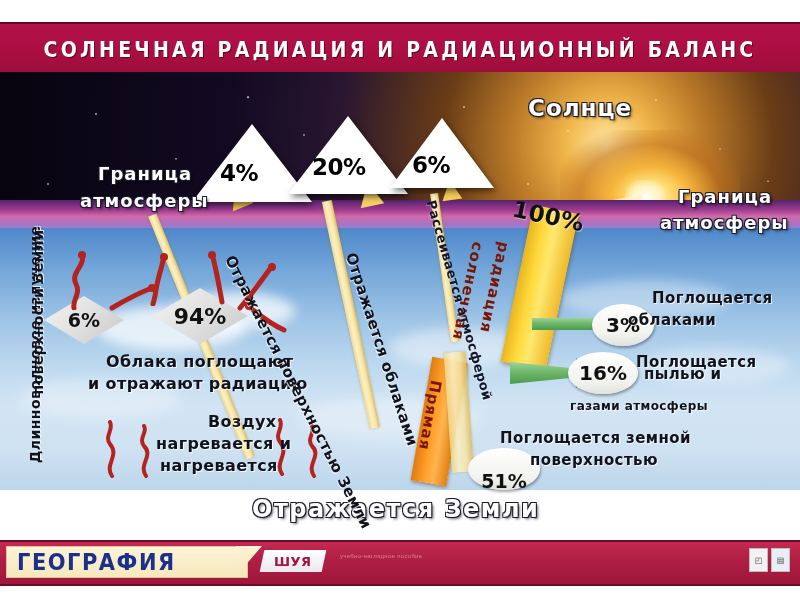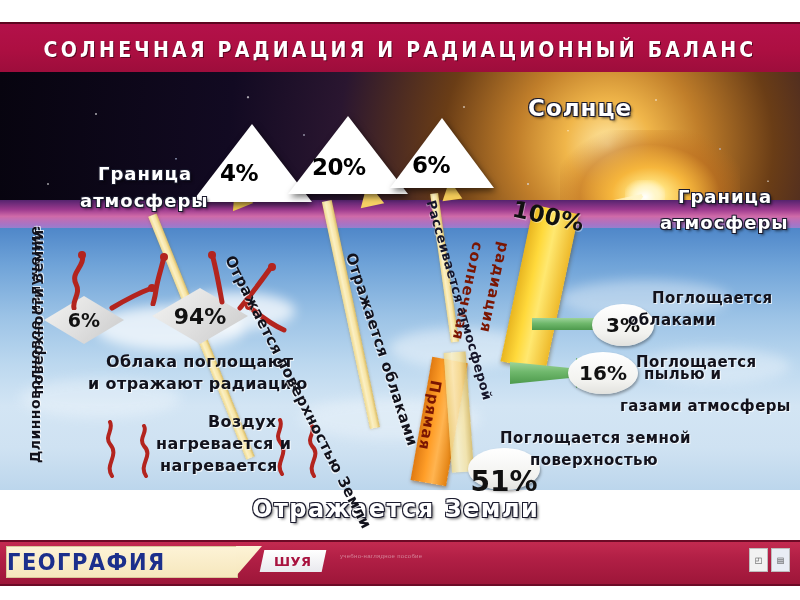--- a/index.html
+++ b/index.html
@@ -48,21 +48,21 @@
     background:linear-gradient(180deg,#4f87c9 0%,#6fa3d8 14%,#9cc3e6 34%,#bcd8ef 52%,#d3e5f4 68%,#cfe2f2 84%,#bcd6ec 100%);
     overflow:hidden;}
   .cloudpuff{position:absolute;border-radius:50%;background:rgba(255,255,255,.72);filter:blur(6px);}
 
   
   .banner{position:absolute;left:0;top:540px;width:800px;height:42px;
     background:linear-gradient(180deg,#c32a50 0%,#b11f45 40%,#9d1639 100%);
     border-top:2px solid #6d0a26;border-bottom:2px solid #6d0a26;}
   .geo-plate{position:absolute;left:6px;top:546px;width:230px;height:30px;
     background:linear-gradient(180deg,#fdf3d6 0%,#f6e7bd 100%);
-    border:1px solid #d9c79a;display:flex;align-items:center;}
+    border:1px solid #d9c79a;display:flex;align-items:center;padding-left:10px;}
   .geo-plate .gtxt{color:#1b2f8c;font-size:21px;font-weight:bold;letter-spacing:1.5px;
     font-family:"DejaVu Sans",sans-serif;transform:scaleY(1.08);}
   .plate-tail{position:absolute;left:236px;top:546px;width:26px;height:30px;
     background:linear-gradient(180deg,#fdf3d6 0%,#f6e7bd 100%);
     clip-path:polygon(0 0,100% 0,0 100%);}
   .logo-mark{position:absolute;left:262px;top:550px;width:62px;height:22px;
     background:linear-gradient(180deg,#ffffff 0%,#e9e9ee 100%);
     display:flex;align-items:center;justify-content:center;
     transform:skewX(-12deg);}
   .logo-mark span{color:#a8123f;font-size:13px;font-weight:bold;letter-spacing:.5px;
@@ -231,21 +231,21 @@
     <path d="M12 52 C4 40, 20 32, 10 22 C4 14, 14 8, 10 2" stroke="#b3241e" stroke-width="4" fill="none" stroke-linecap="round"></path>
   </svg>
 
   <div class="ell" style="left:592px;top:304px;width:62px;height:42px;">
     <span style="font-size:20px;">3%</span>
   </div>
   <div class="ell" style="left:568px;top:352px;width:70px;height:42px;">
     <span style="font-size:20px;">16%</span>
   </div>
   <div class="ell" style="left:468px;top:448px;width:72px;height:42px;">
-    <span style="font-size:28px;margin-top:24px;">51%</span>
+    <span style="font-size:19px;margin-top:24px;">51%</span>
   </div>
 
   <div class="wtxt" style="left:528px;top:95px;font-size:23px;">Солнце</div>
 
   <div class="wtxt" style="left:98px;top:163px;font-size:18px;">Граница</div>
   <div class="wtxt" style="left:80px;top:190px;font-size:18px;">атмосферы</div>
 
   <div class="wtxt" style="left:678px;top:186px;font-size:18px;">Граница</div>
   <div class="wtxt" style="left:660px;top:212px;font-size:18px;">атмосферы</div>
 
@@ -263,21 +263,21 @@
 
   <div class="btxt" style="left:238px;top:252px;font-size:15px;transform:rotate(63deg);transform-origin:0 0;">Отражается поверхностью Земли</div>
   <div class="btxt" style="left:360px;top:250px;font-size:15px;transform:rotate(72deg);transform-origin:0 0;">Отражается облаками</div>
   <div class="btxt" style="left:440px;top:198px;font-size:13px;transform:rotate(74deg);transform-origin:0 0;color:#15152a;text-shadow:1px 1px 0 rgba(255,255,255,.35);">Рассеивается атмосферой</div>
 
   <div class="btxt" style="left:652px;top:288px;font-size:15px;">Поглощается</div>
   <div class="btxt" style="left:628px;top:310px;font-size:15px;">облаками</div>
 
   <div class="btxt" style="left:636px;top:352px;font-size:15px;">Поглощается</div>
   <div class="btxt" style="left:644px;top:364px;font-size:15px;">пылью и</div>
-  <div class="btxt" style="left:620px;top:396px;font-size:15px;">газами атмосферы</div>
+  <div class="btxt" style="left:570px;top:396px;font-size:12px;">газами атмосферы</div>
 
   <div class="btxt" style="left:500px;top:428px;font-size:15px;">Поглощается земной</div>
   <div class="btxt" style="left:530px;top:450px;font-size:15px;">поверхностью</div>
 
   <div class="banner"></div>
   <div class="geo-plate">
     <div class="gtxt">ГЕОГРАФИЯ</div>
   </div>
   <div class="plate-tail"></div>
   <div class="logo-mark">

